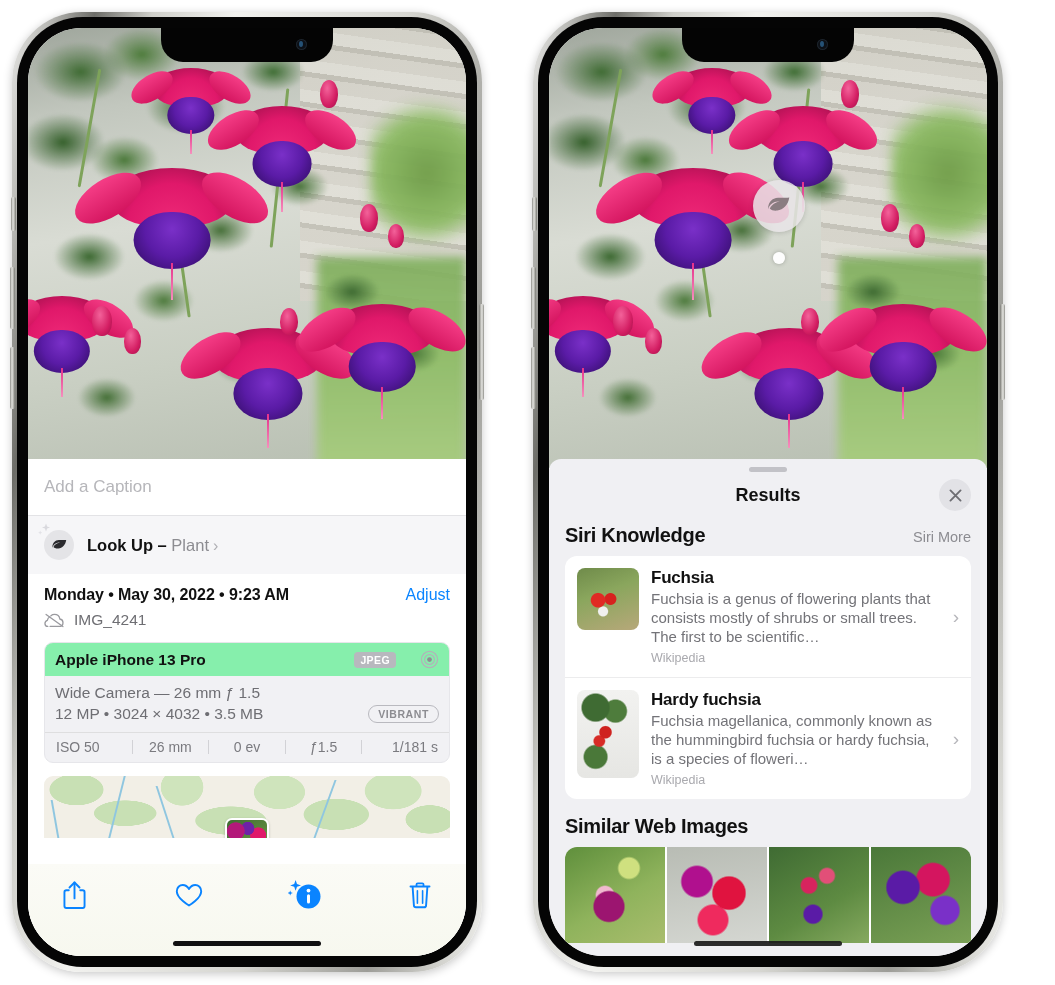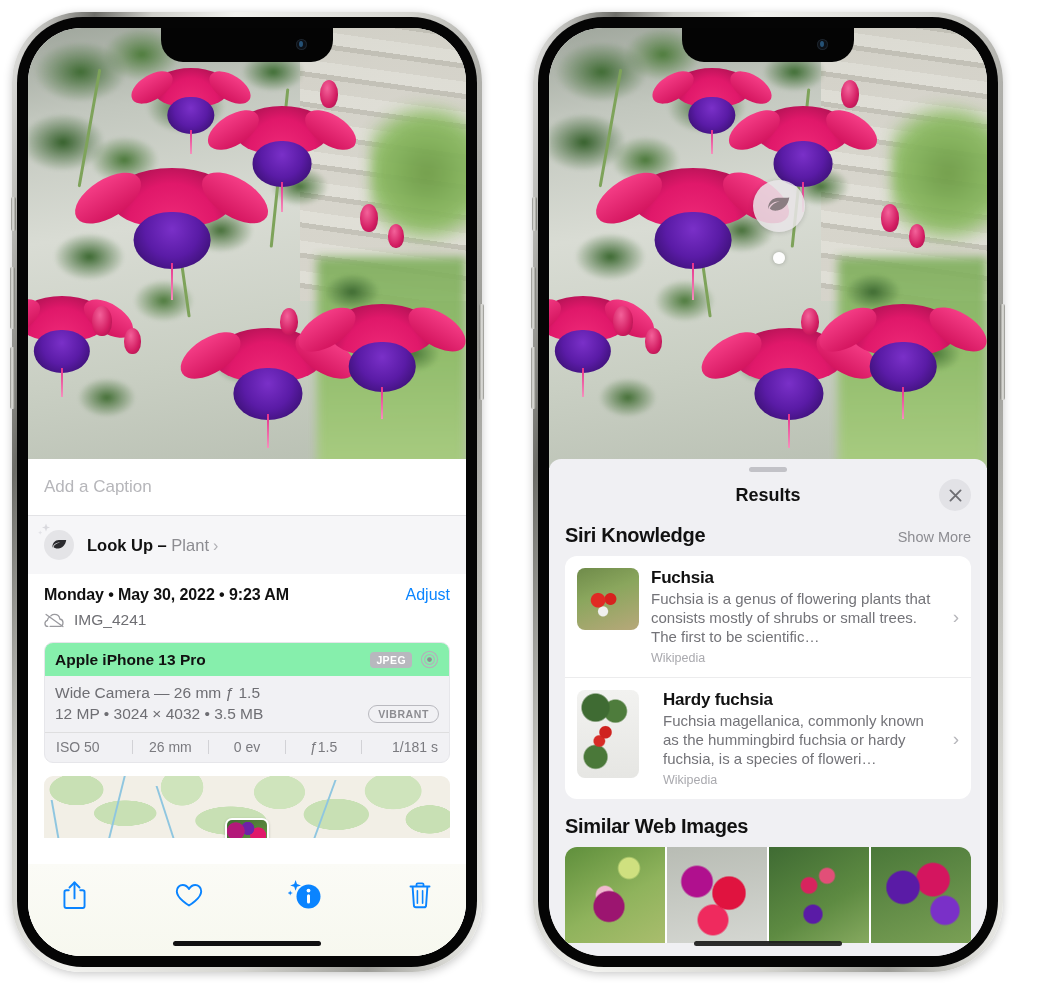--- a/index.html
+++ b/index.html
@@ -176,21 +176,21 @@
 
   .camcard{
     margin:13px 0 0 0; border-radius:9px; overflow:hidden;
     background:#f1f1f4; border:1px solid #e6e6ea;
   }
   .camcard-head{
     display:flex; align-items:center; justify-content:space-between;
     background:#86efac; padding:7px 10px;
   }
   .camcard-title{ font-size:15.5px; color:#111; font-weight:600; }
-  .badges{ display:flex; align-items:center; gap:8px; }
+  .badges{ display:flex; align-items:center; gap:24px; }
   .badge-jpeg{
     background:#b8b8be; color:#fff; font-size:10.5px; font-weight:700;
     letter-spacing:.4px; padding:2px 6px; border-radius:4px;
   }
   .camcard-body{ padding:8px 10px 9px 10px; }
   .lens-line{ font-size:15.5px; color:#6e6e73; }
   .spec-line{
     display:flex; align-items:center; justify-content:space-between;
     margin-top:3px;
   }
@@ -287,21 +287,21 @@
   .sec-head{
     display:flex; align-items:baseline; justify-content:space-between;
     padding:6px 16px 9px 16px;
   }
   .sec-title{ font-size:20px; font-weight:700; color:#111; letter-spacing:-.3px; }
   .show-more{ font-size:14.5px; color:#8c8c91; }
   .card{
     margin:0 16px; background:#fff; border-radius:12px; overflow:hidden;
   }
   .kitem{ display:flex; padding:12px 12px 12px 12px; align-items:flex-start; position:relative; }
-  .kitem + .kitem{ border-top:1px solid #ececed; margin-left:0;gap:12px; }
+  .kitem + .kitem{ border-top:1px solid #ececed; margin-left:0; }
   .kitem .kthumb{
     width:62px; height:62px; border-radius:8px; flex:0 0 auto; overflow:hidden;
     background:#e7e7ea;
   }
   .kitem.tall .kthumb{ height:88px; }
   .kthumb.t1{
     background:
       radial-gradient(circle at 34% 52%, #e02a24 0 13%, transparent 15%),
       radial-gradient(circle at 54% 50%, #d6221e 0 12%, transparent 14%),
       radial-gradient(circle at 42% 70%, #f0f0ef 0 8%, transparent 10%),
@@ -618,21 +618,21 @@
           <span class="res-title">Results</span>
           <div class="close-btn">
             <svg width="15" height="15" viewBox="0 0 16 16">
               <path d="M2.6 2.6 L13.4 13.4 M13.4 2.6 L2.6 13.4" stroke="#6e6e73" stroke-width="2" stroke-linecap="round"></path>
             </svg>
           </div>
         </div>
 
         <div class="sec-head">
           <span class="sec-title">Siri Knowledge</span>
-          <span class="show-more">Show More</span>
+          <span class="show-more">Siri More</span>
         </div>
 
         <div class="card">
           <div class="kitem">
             <div class="kthumb t1"></div>
             <div class="ktext">
               <div class="ktitle">Fuchsia</div>
               <div class="kdesc">Fuchsia is a genus of flowering plants that consists mostly of shrubs or small trees. The first to be scientific…</div>
               <div class="ksrc">Wikipedia</div>
             </div>

